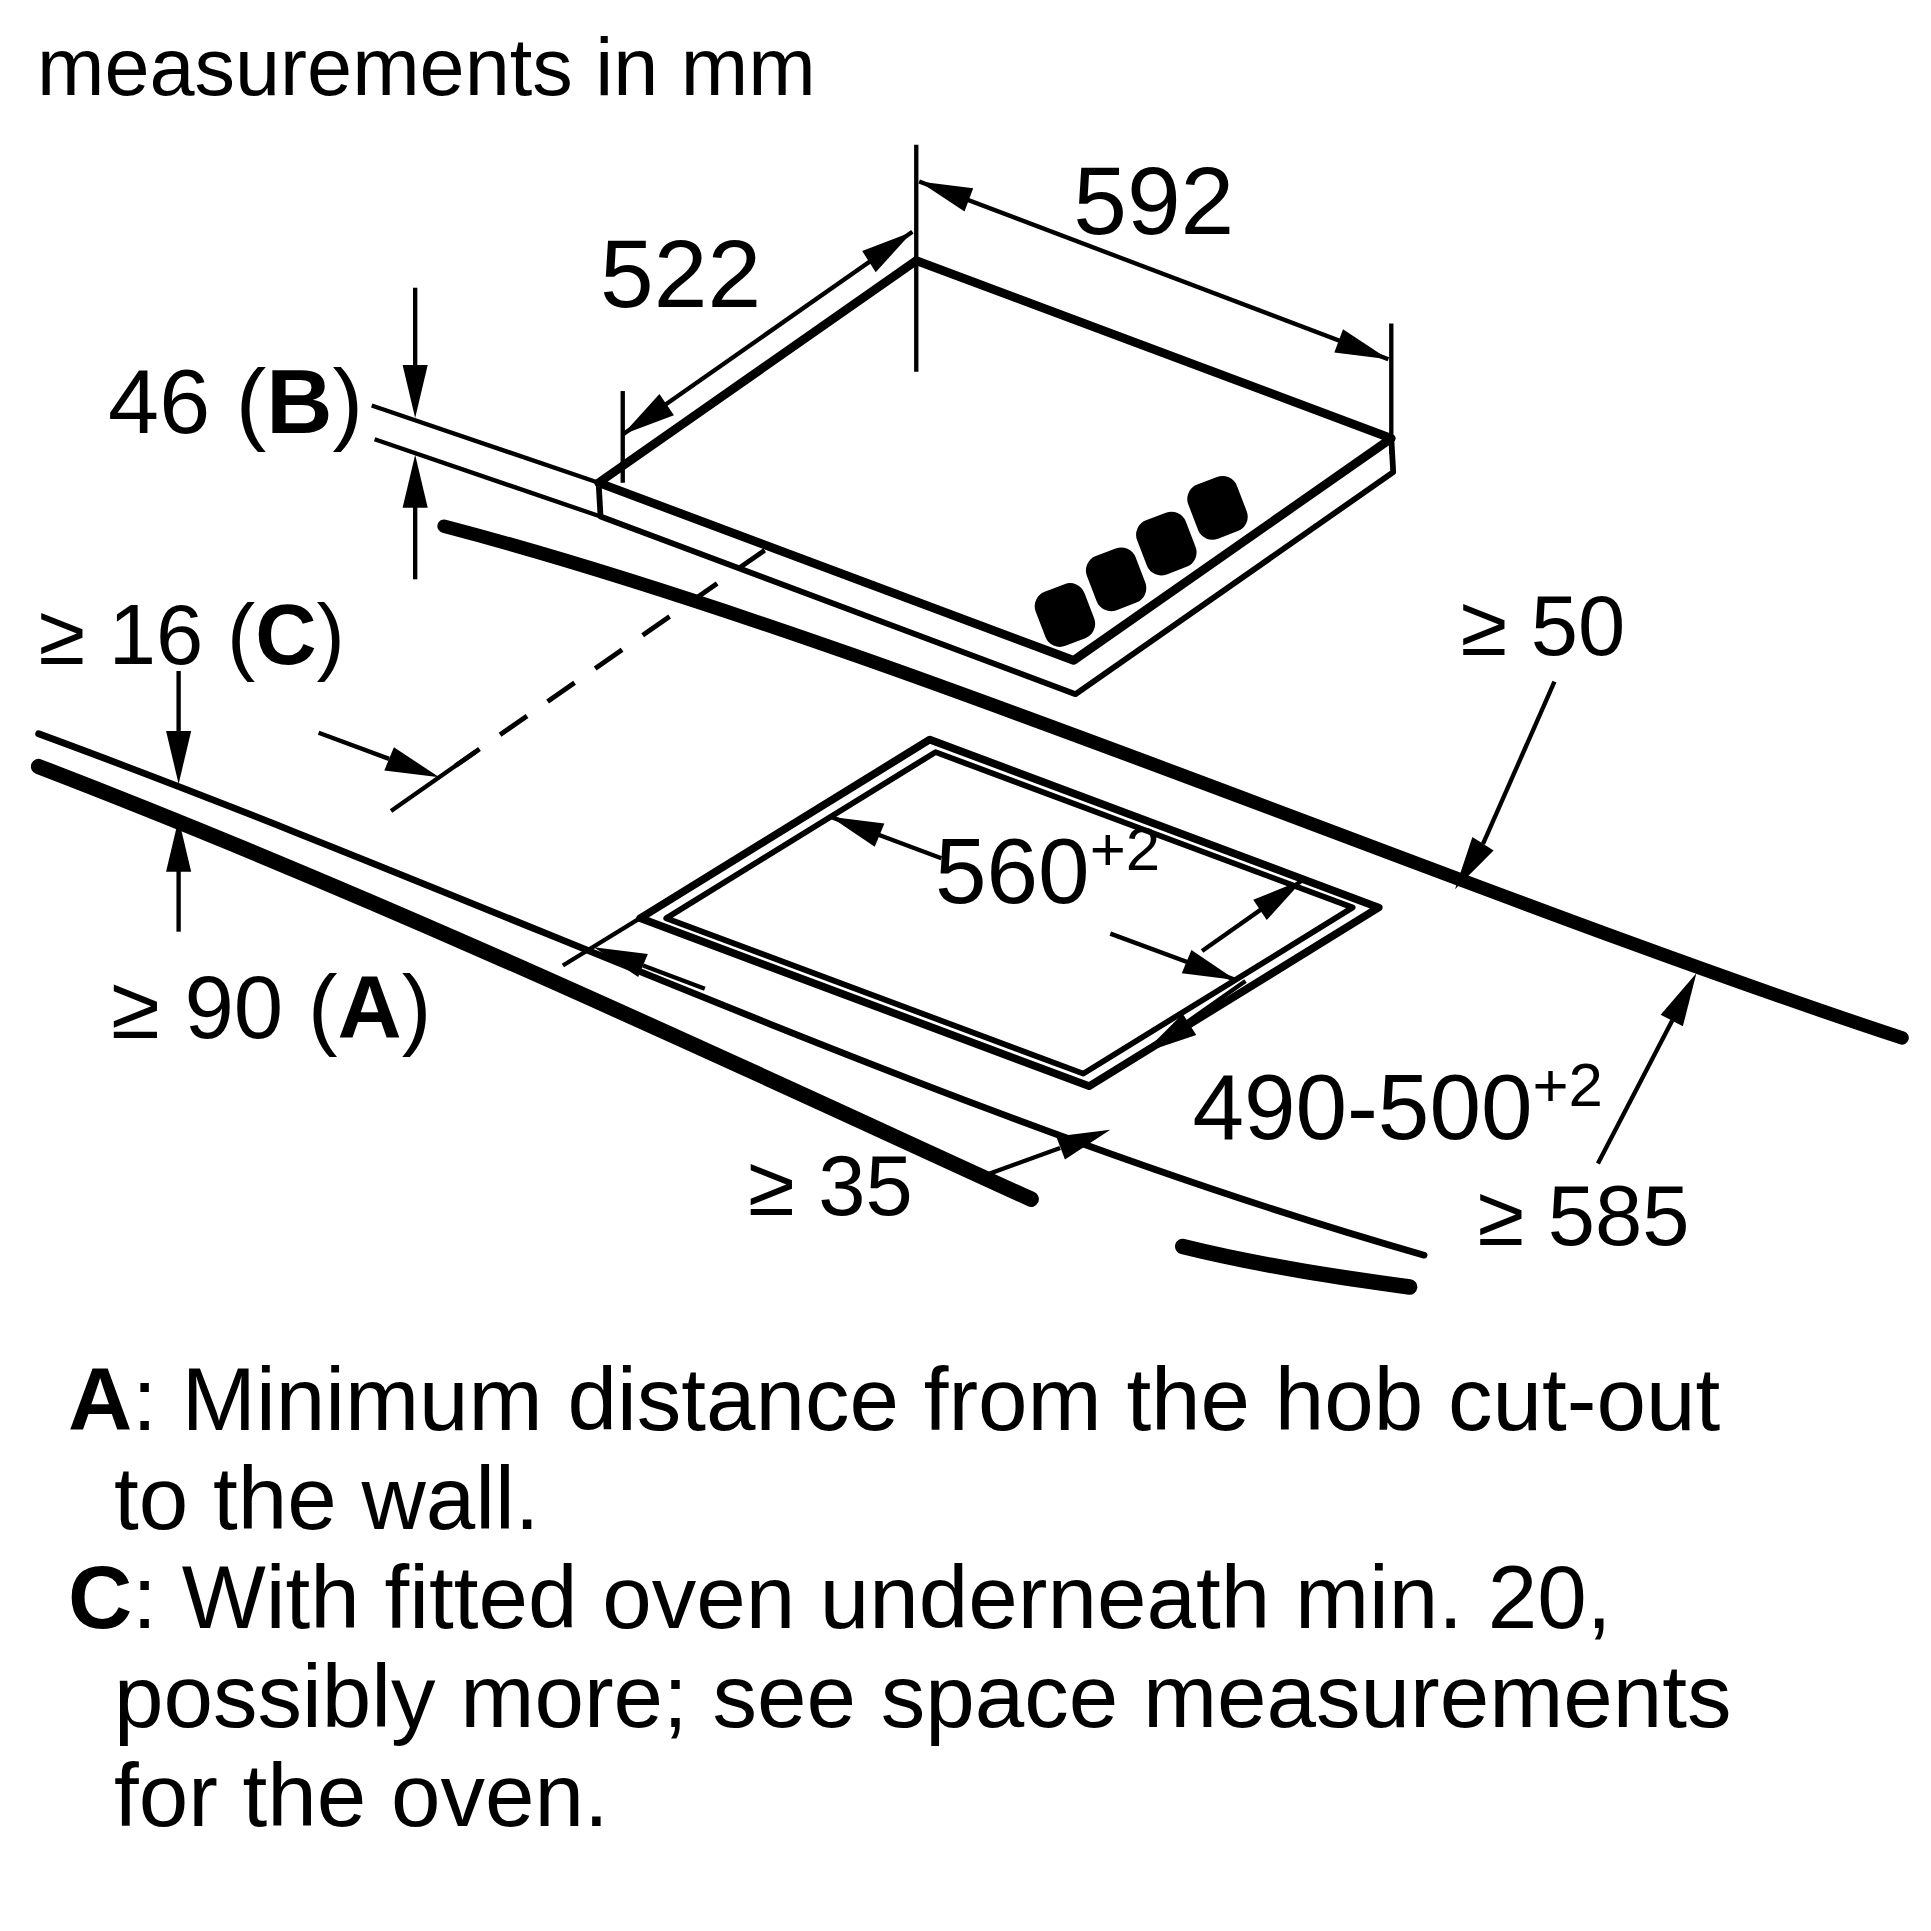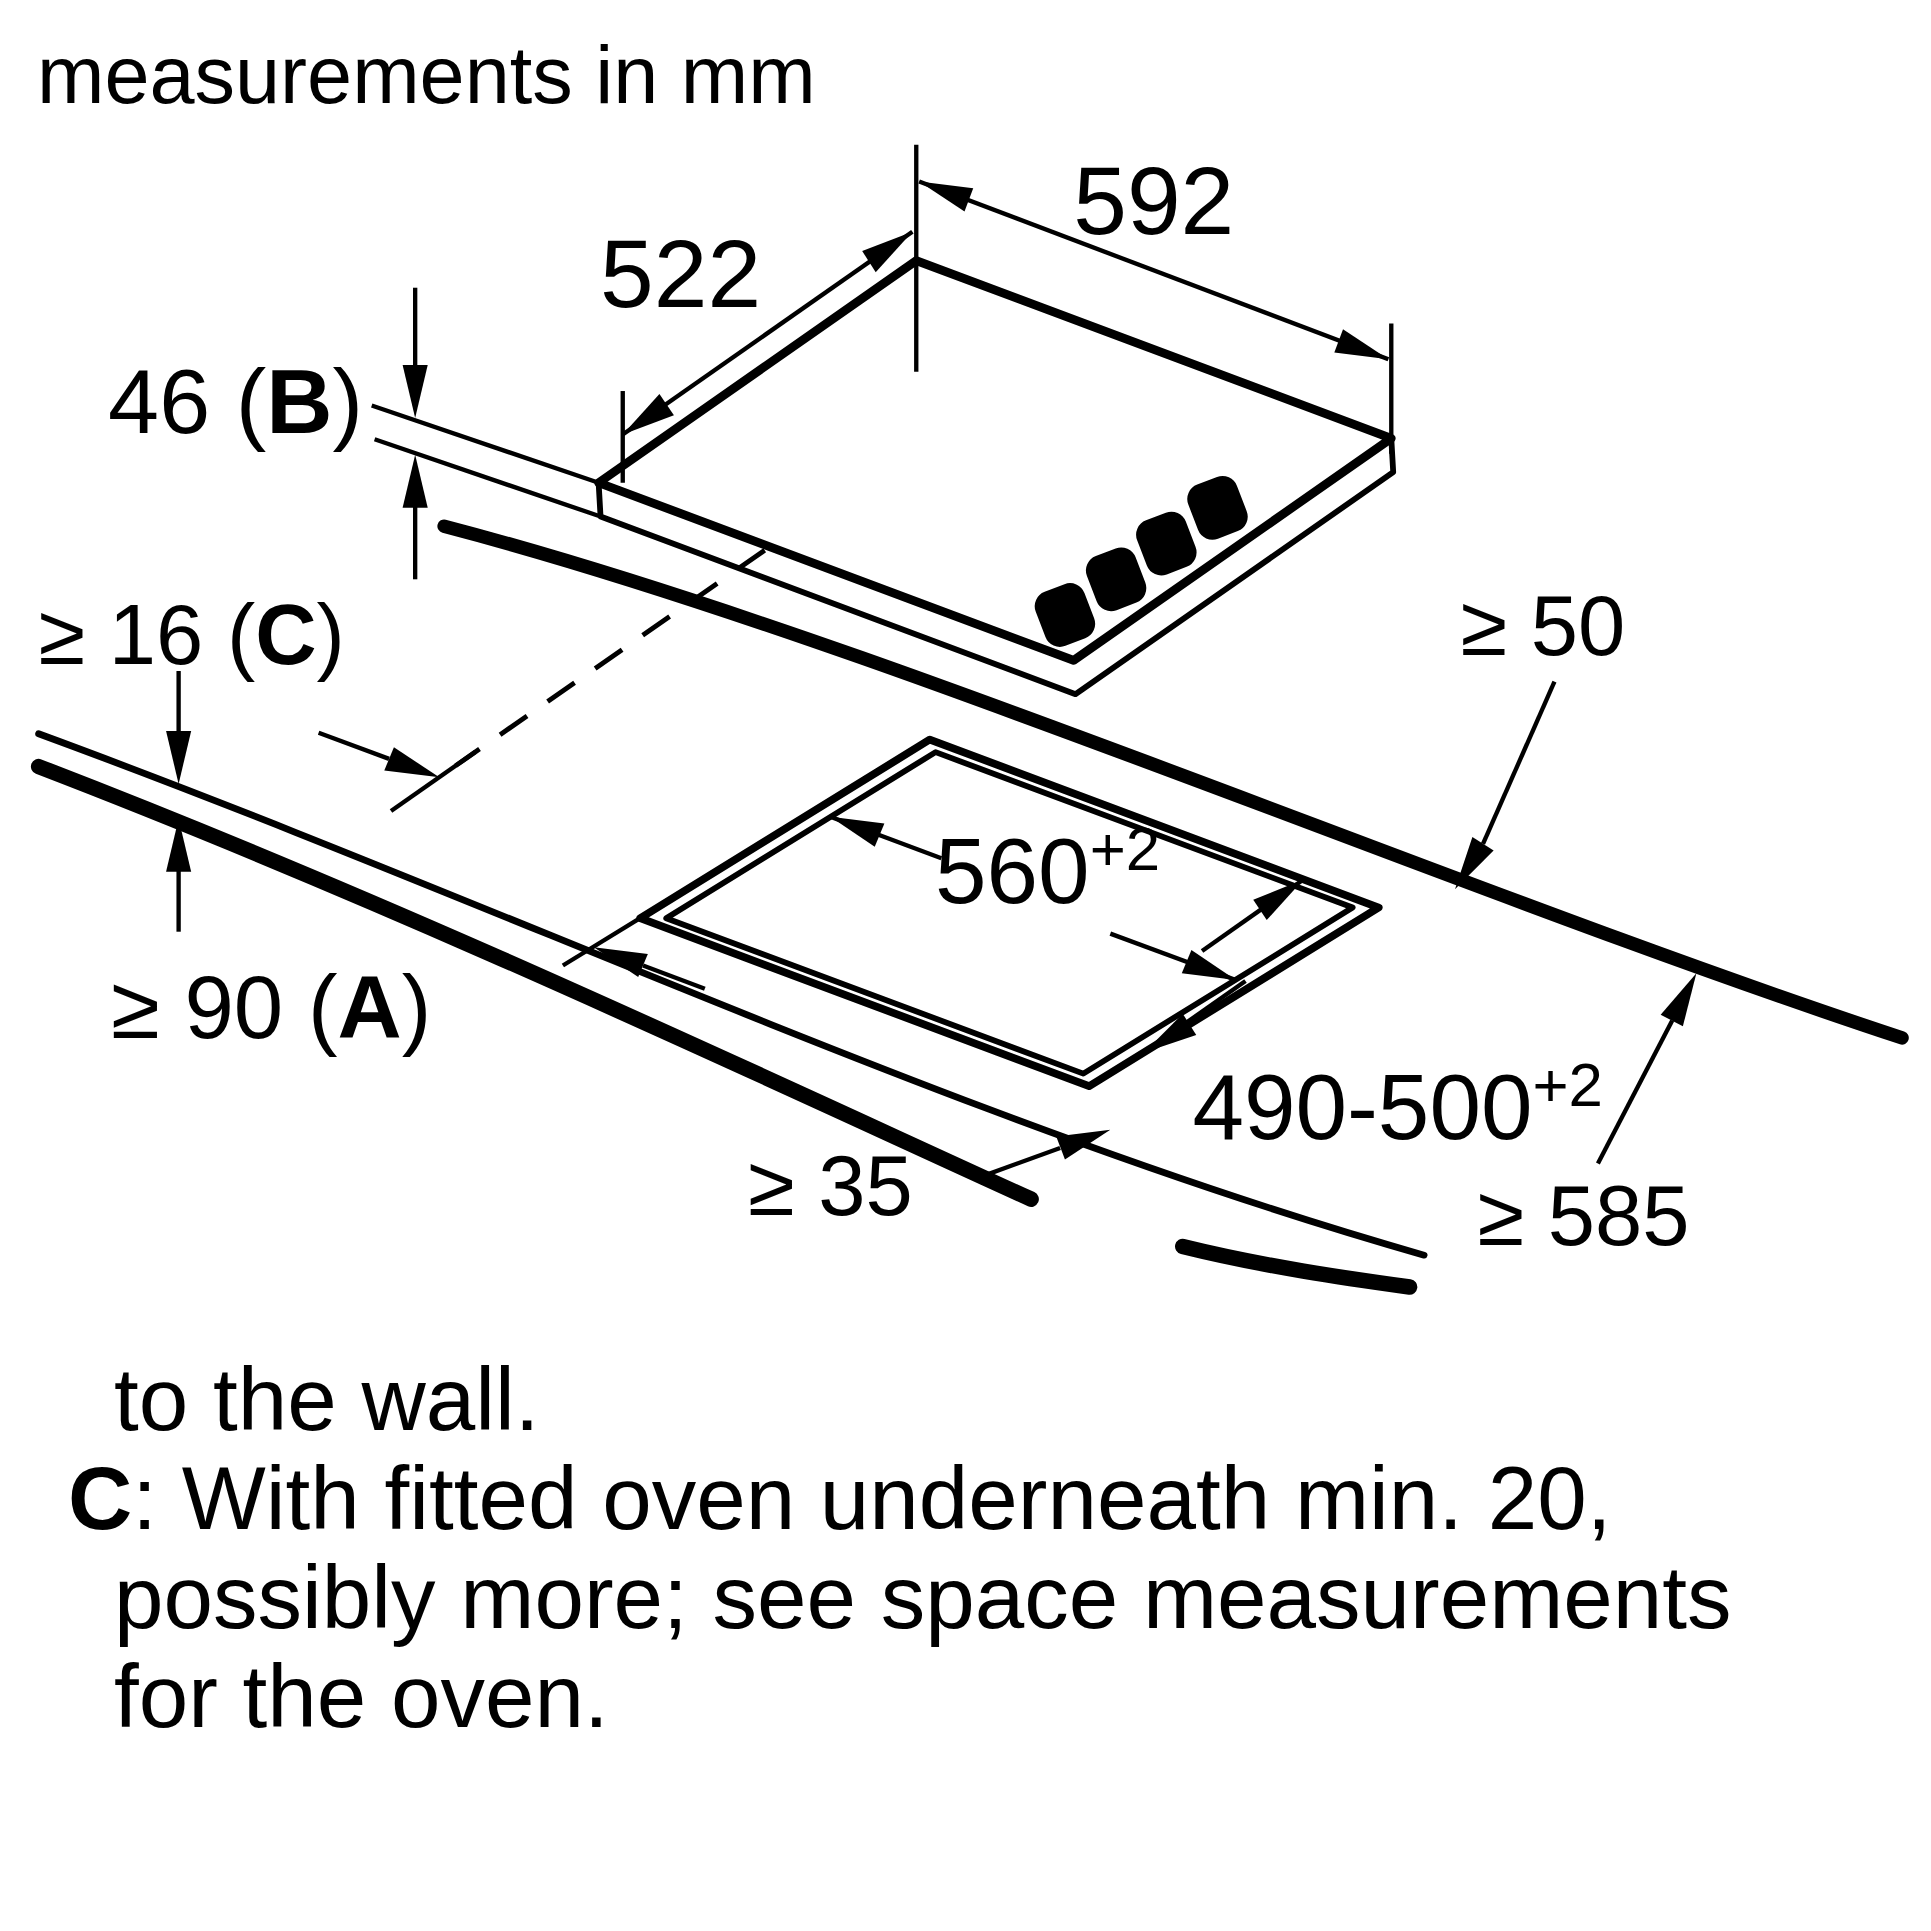--- a/index.html
+++ b/index.html
@@ -1,18 +1,18 @@
 <!DOCTYPE html>
 <html><head>
 <meta charset="utf-8">
 <style>
   html,body{margin:0;padding:0;background:#fff;}
   body{width:1931px;height:1931px;position:relative;font-family:"Liberation Sans",sans-serif;color:#000;overflow:hidden;}
   #stage{position:absolute;inset:0;}
-  .title{position:absolute;left:37px;top:29px;font-size:81px;letter-spacing:0;color:#000;}
+  .title{position:absolute;left:37px;top:21px;font-size:81px;letter-spacing:0;color:#000;}
   svg{position:absolute;left:0;top:0;}
   svg text{fill:#000;font-family:"Liberation Sans",sans-serif;}
   .legend{position:absolute;left:0;top:1350px;width:1931px;font-size:89px;line-height:99px;}
   .lg-line{white-space:nowrap;padding-left:68px;}
   .lg-line .lt{font-weight:bold;}
   .lg-cont{padding-left:114px;}
 </style>
 </head>
 <body>
 
@@ -122,20 +122,21 @@
 
     <g>
       <line x1="1098" y1="1189" x2="1010" y2="1221" stroke="#000" stroke-width="4.5"></line>
       <polygon points="1150,1170 1103,1201 1094,1177" fill="#000"></polygon>
       <text x="860" y="1258" font-size="88" text-anchor="middle">≥ 35</text>
     </g>
 
   </svg>
 
   <div class="legend">
+    <div class="lg-line"><span class="lt">A</span><span>: </span><span>Minimum distance from the hob cut-out</span></div>
     <div class="lg-line lg-cont">to the wall.</div>
     <div class="lg-line"><span class="lt">C</span><span>: </span><span>With fitted oven underneath min. 20,</span></div>
     <div class="lg-line lg-cont">possibly more; see space measurements</div>
     <div class="lg-line lg-cont">for the oven.</div>
   </div>
 
 </div>
 
 
 </body></html>

